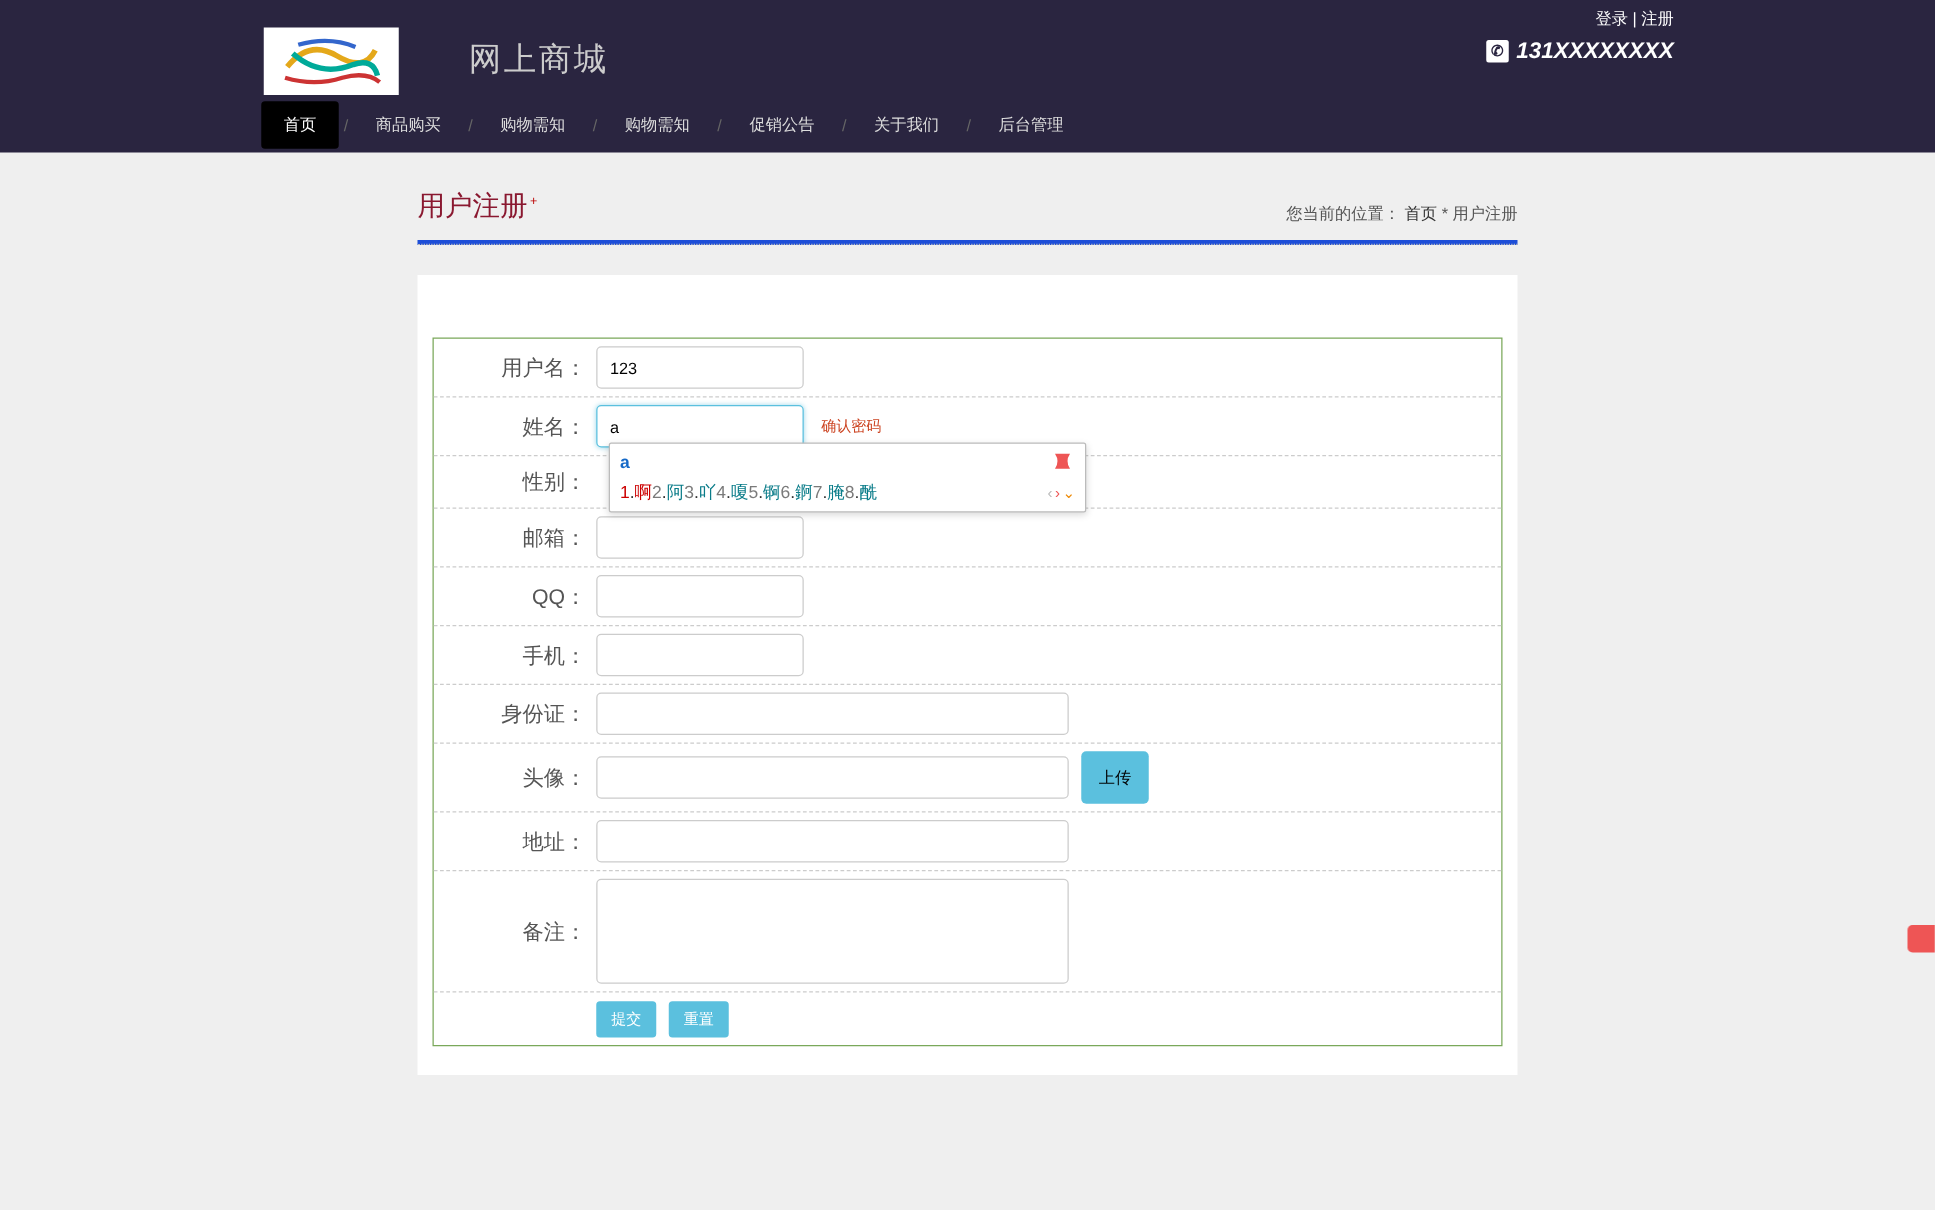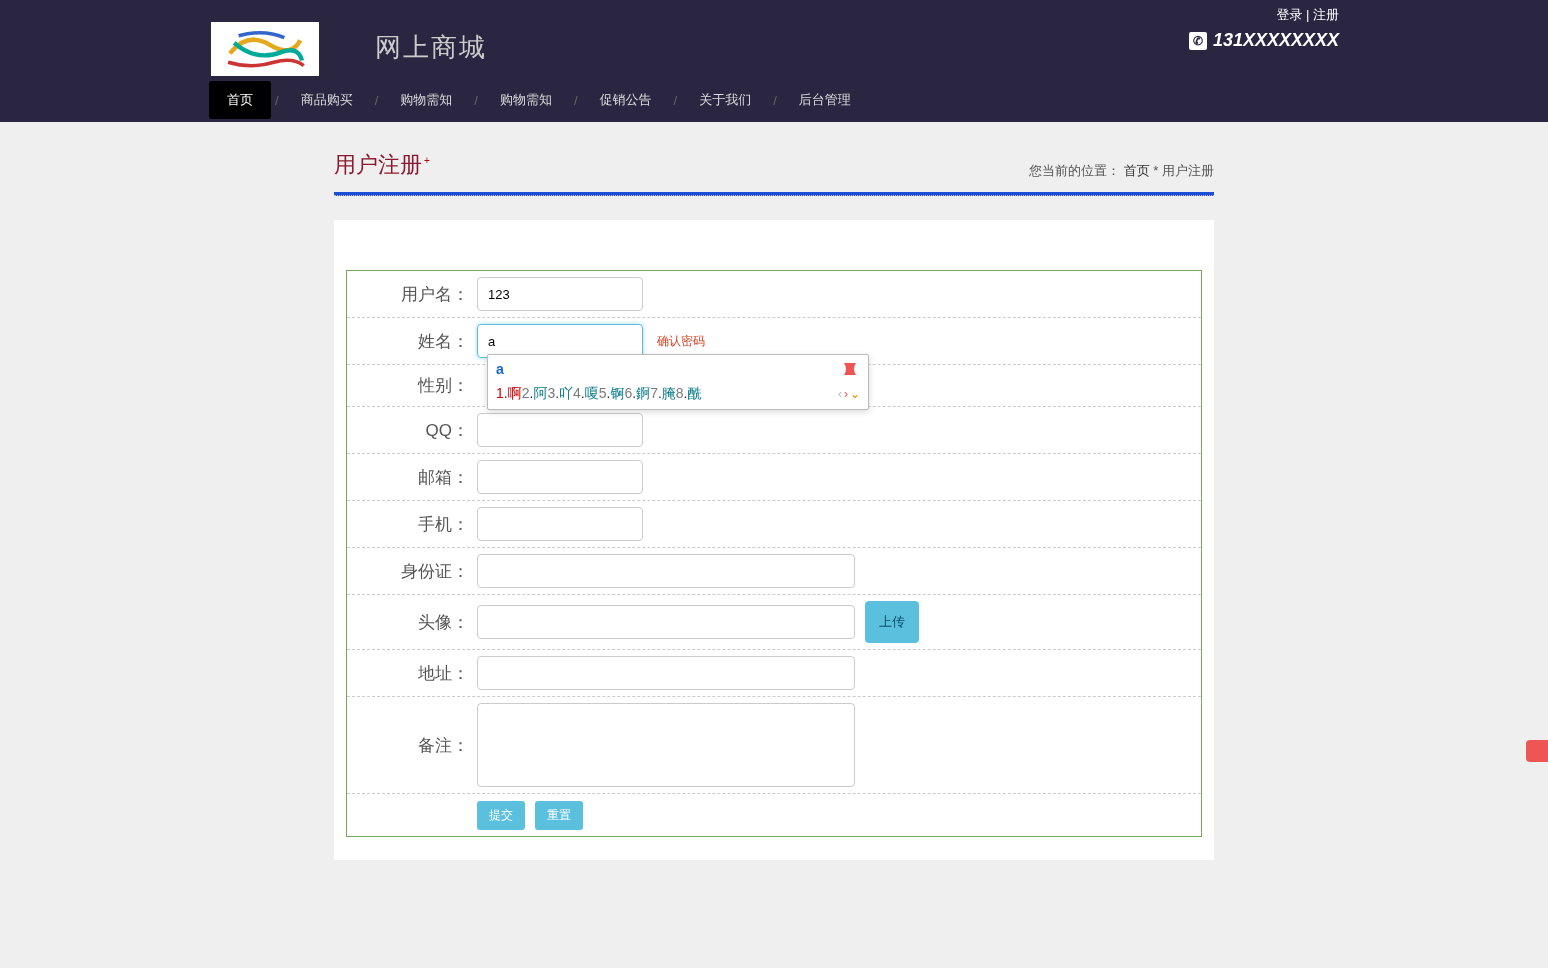--- a/index.html
+++ b/index.html
@@ -41,21 +41,21 @@
 input.w200 { width: 166px; }
 input.w160 { width: 162px; }
 input.w190 { width: 196px; }
 input.w380 { width: 378px; }
 input.active { border: 1px solid #5bc0de; box-shadow: 0 0 4px rgba(91,192,222,.6); outline: none; }
 textarea { border: 1px solid #ccc; border-radius: 4px; padding: 8px 10px; font-size: 13px; width: 378px; height: 84px; resize: none; }
 
 .sublabel { color: #555; font-size: 13px; min-width: 70px; text-align: right; margin-left: 30px; }
 .err { color: #c42; font-size: 12px; margin-left: 4px; }
 
-.btn-upload { background: #5bc0de; color: #0c4a6e; border: none; border-radius: 4px; padding: 12px 14px; font-size: 13px; cursor: pointer; }
+.btn-upload { background: #5bc0de; color: #000000; border: none; border-radius: 4px; padding: 12px 14px; font-size: 13px; cursor: pointer; }
 .btn-primary { background: #5bc0de; color: #fff; border: none; border-radius: 3px; padding: 6px 12px; font-size: 12px; cursor: pointer; }
 
 .ime-popup { position: absolute; left: 140px; top: 36px; width: 382px; background: #fff; border: 1px solid #bbb; box-shadow: 0 2px 6px rgba(0,0,0,.15); border-radius: 2px; z-index: 50; font-size: 14px; }
 .ime-top { padding: 4px 8px 2px; color: #1569c7; font-weight: bold; display:flex; align-items:center; justify-content:space-between;}
 .ime-logo { width:20px; height:20px; }
 .ime-cands { padding: 4px 8px 6px; display: flex; align-items: center; flex-wrap: nowrap; }
 .ime-cand .num { color: #7a7a7a; }
 .ime-cand.first .num { color: #c00; }
 .ime-cand .ch { color: #0a7c89; }
 .ime-cand.first .ch { color: #c00; }
@@ -164,28 +164,28 @@
         </div>
       </div>
 
       <div class="frow">
         <div class="flabel">性别：</div>
         <div class="fcontrol"></div>
       </div>
 
 
       <div class="frow">
+        <div class="flabel">邮箱：</div>
+        <div class="fcontrol">
+          <input type="text" class="w200" value="" style="">
+        </div>
+      </div>
+
+      <div class="frow">
         <div class="flabel">QQ：</div>
-        <div class="fcontrol">
-          <input type="text" class="w200" value="" style="">
-        </div>
-      </div>
-
-      <div class="frow">
-        <div class="flabel">邮箱：</div>
         <div class="fcontrol">
           <input type="text" class="w200" value="" style="">
         </div>
       </div>
 
       <div class="frow">
         <div class="flabel">手机：</div>
         <div class="fcontrol">
           <input type="text" class="w200" value="" style="">
         </div>

